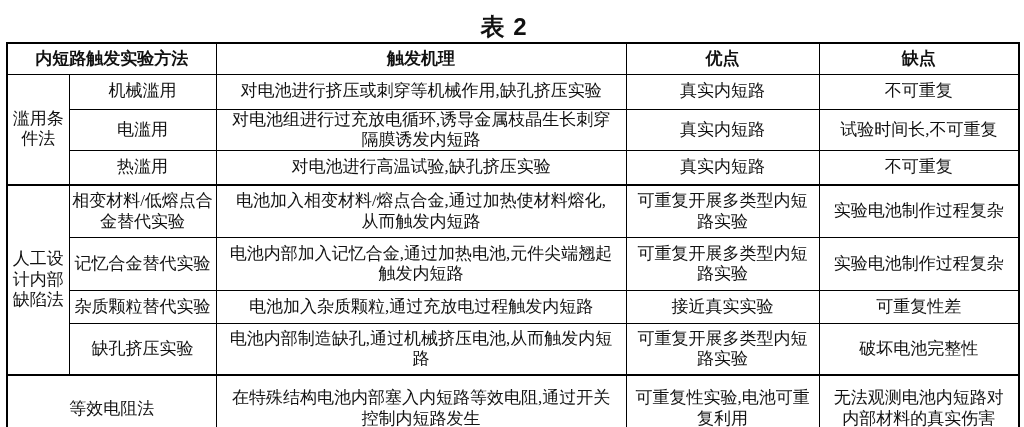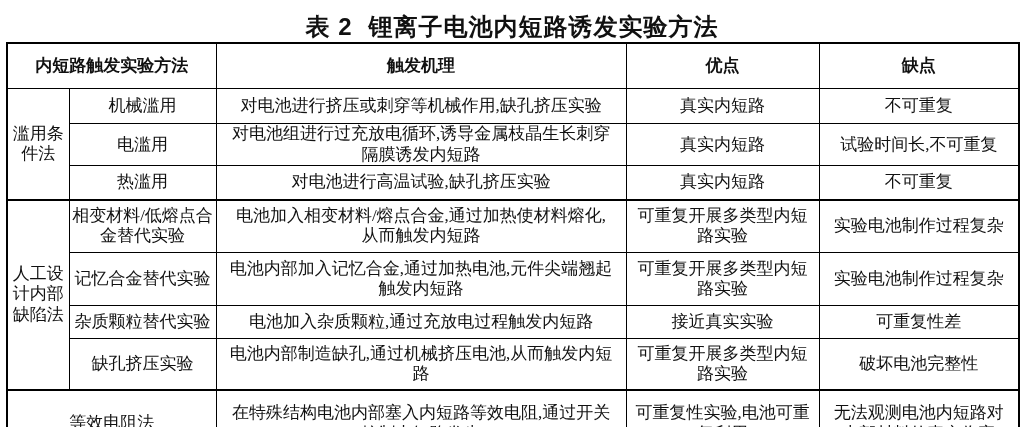--- a/index.html
+++ b/index.html
@@ -30,21 +30,21 @@
     table-layout:fixed;
     border:2px solid #000;
     font-size:17px;
     line-height:1.2;
   }
   th, td {
     border:1px solid #000;
     text-align:center;
     vertical-align:middle;
     font-weight:normal;
-    padding:12px 4px;
+    padding:4px 4px;
   }
   tr.head th {
     font-family:"Liberation Sans","DejaVu Sans",sans-serif;
     font-weight:bold;
     height:31px;
     font-size:17px;
   }
   td.grp-label { white-space:pre-line; padding:0; letter-spacing:0;margin-top:16px; }
   td.method { padding:0 2px; }
   td.mech   { padding:0 12px; }
@@ -57,21 +57,20 @@
   tr.r33 { height:33px;margin-top:20px; }
   tr.r51 { height:51px; }
   tr.r52 { height:68px;padding-left:22px; }
   tr.grp td { border-top:2px solid #000; }
 </style>
 </head>
 <body>
 
 <div class="title-wrap">
   <span class="tlabel">表 2</span>
-  <span>锂离子电池内短路诱发实验方法</span>
 </div>
 
 <table class="methods">
   <colgroup>
     <col style="width:62px">
     <col style="width:147px">
     <col style="width:410px">
     <col style="width:193px">
     <col style="width:200px">
   </colgroup>

